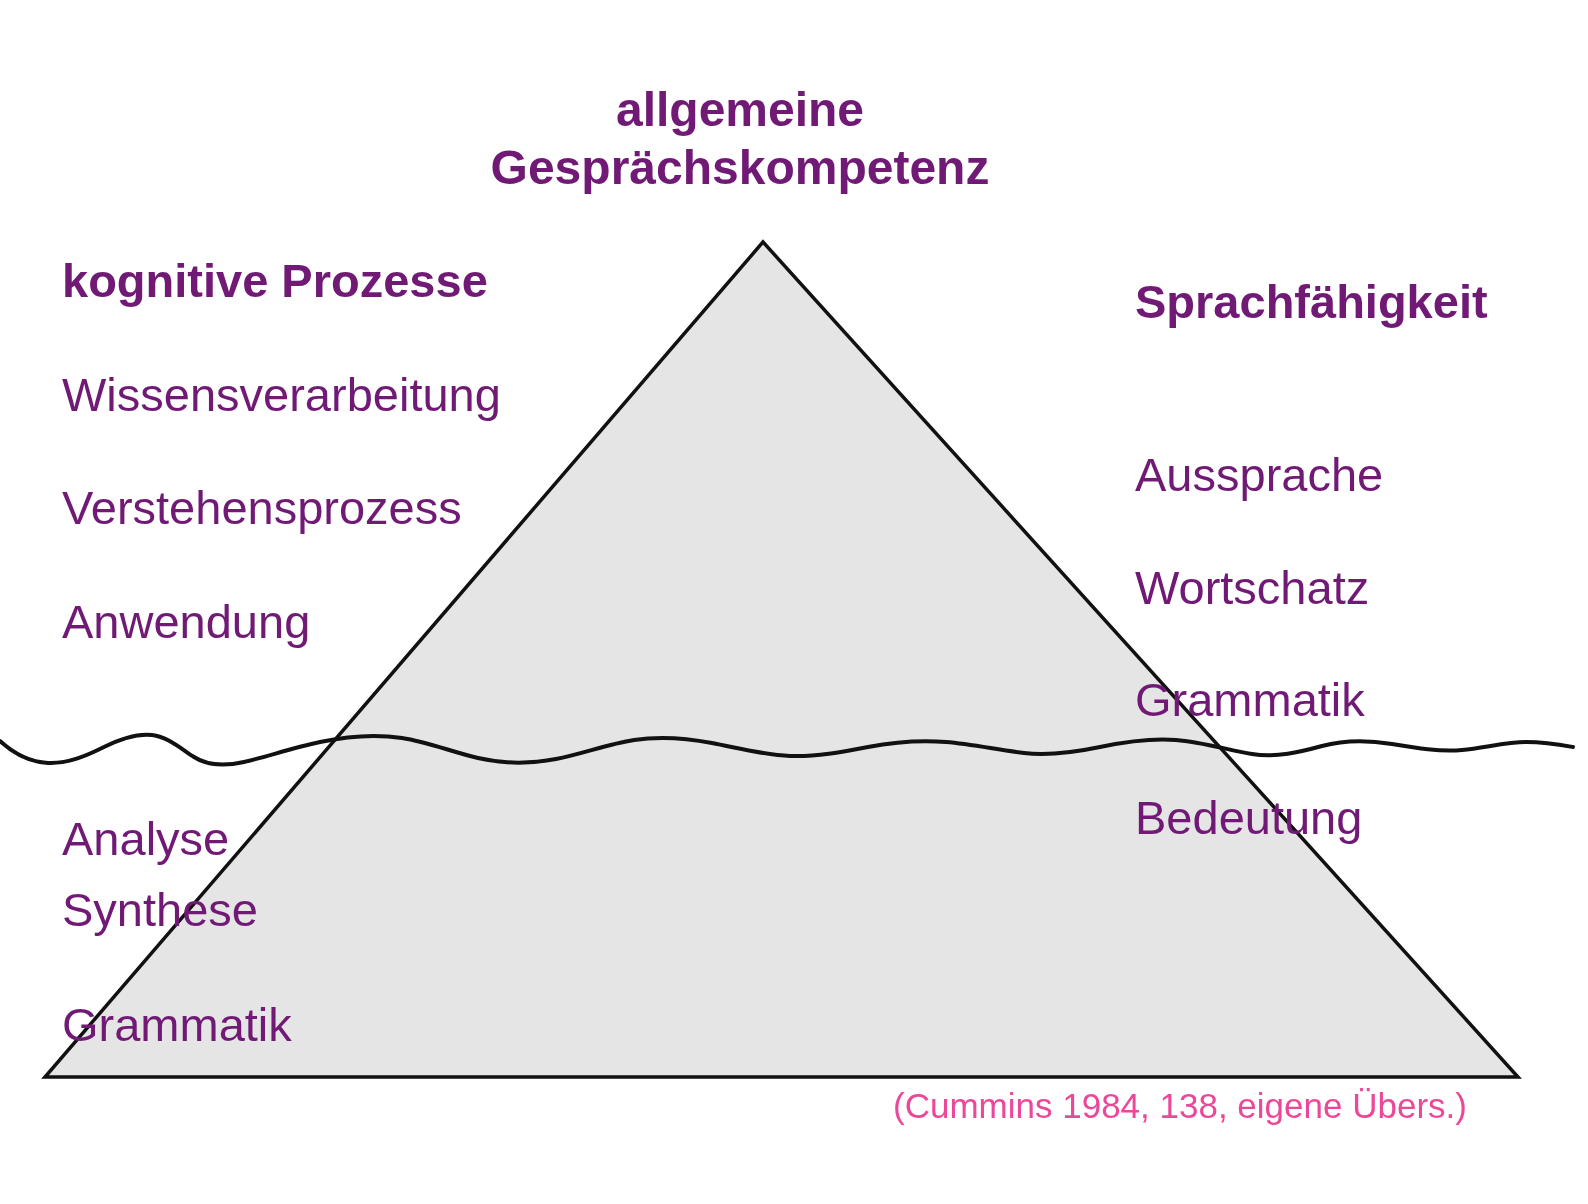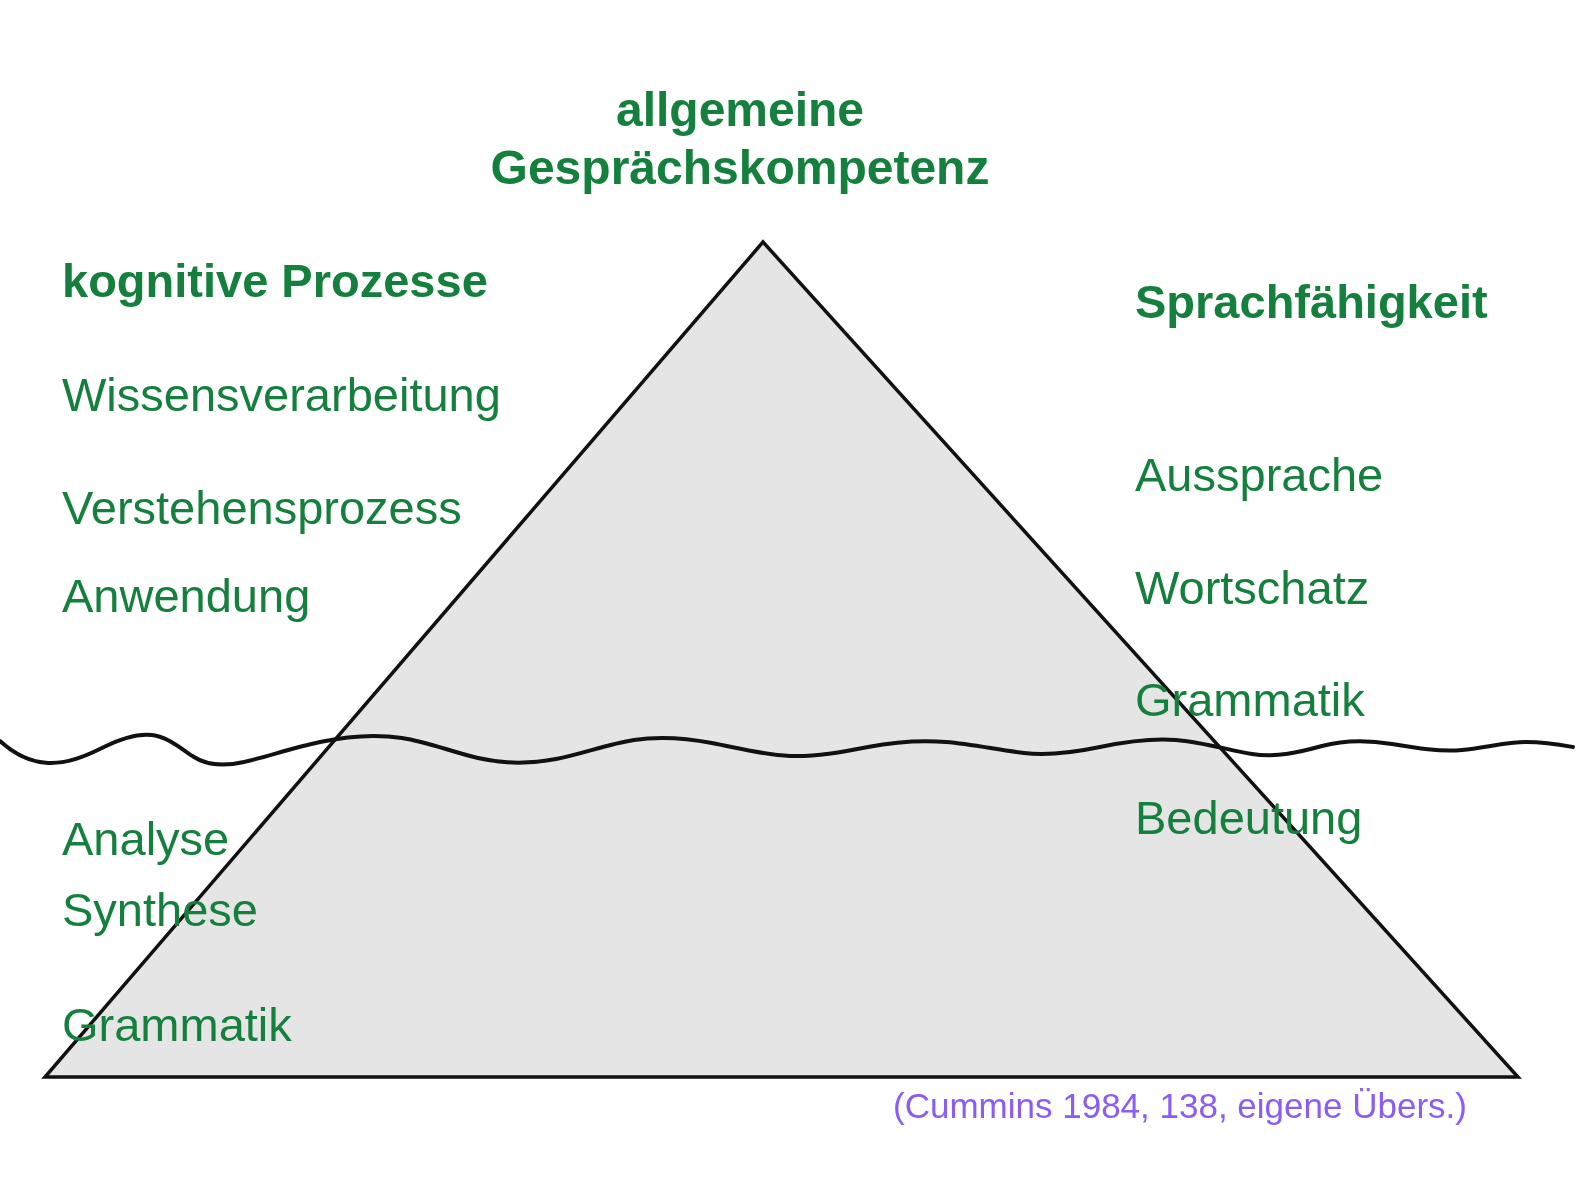--- a/index.html
+++ b/index.html
@@ -25,21 +25,21 @@
     top: 0;
     width: 1588px;
     height: 1204px;
   }
   .lbl {
     position: absolute;
     white-space: pre-line;
     font-size: 47px;
     line-height: 54px;
     letter-spacing: 0px;
-    color: #15803d;
+    color: #701a75;
   }
   .lbl.bold {
     font-weight: bold;
   }
   .title {
     left: 370px;
     top: 81px;
     width: 740px;
     text-align: center;
     font-size: 48px;
@@ -55,28 +55,28 @@
     line-height: 56px;
     font-weight: bold;
   }
   .citation {
     left: 870px;
     top: 1085px;
     width: 620px;
     text-align: center;
     font-size: 35px;
     line-height: 42px;
-    color: #8b5cf6;
+    color: #ec4899;
     font-weight: normal;
   }
   
   .l-header        { left: 62px; top: 254px; font-size: 47px; }
   .l-item-0        { left: 62px; top: 368px; }
   .l-item-1        { left: 62px; top: 481px; }
-  .l-item-2        { left: 62px; top: 569px; }
+  .l-item-2        { left: 62px; top: 595px; }
   .l-item-3        { left: 62px; top: 812px; text-align: center; }
   .l-item-4        { left: 62px; top: 883px; }
   .l-item-5        { left: 62px; top: 998px; }
   
   .r-header        { left: 1135px; top: 275px; font-size: 47px; }
   .r-item-0        { left: 1135px; top: 448px; }
   .r-item-1        { left: 1135px; top: 561px; }
   .r-item-2        { left: 1135px; top: 673px; }
   .r-item-3        { left: 1135px; top: 791px; }
 </style>

